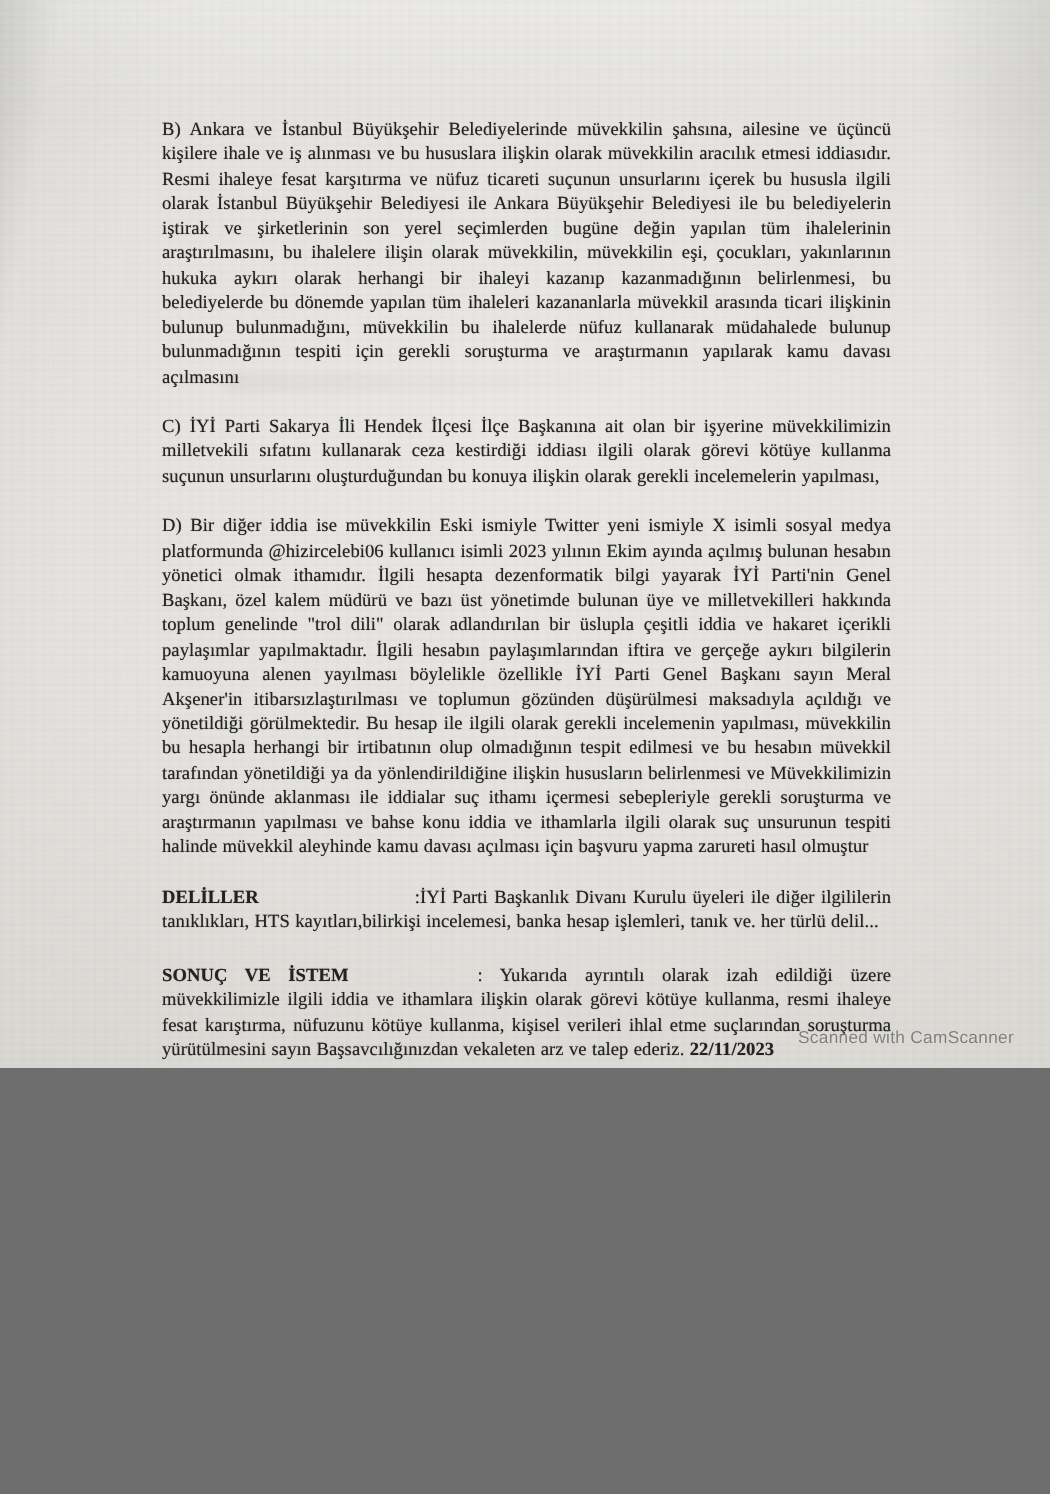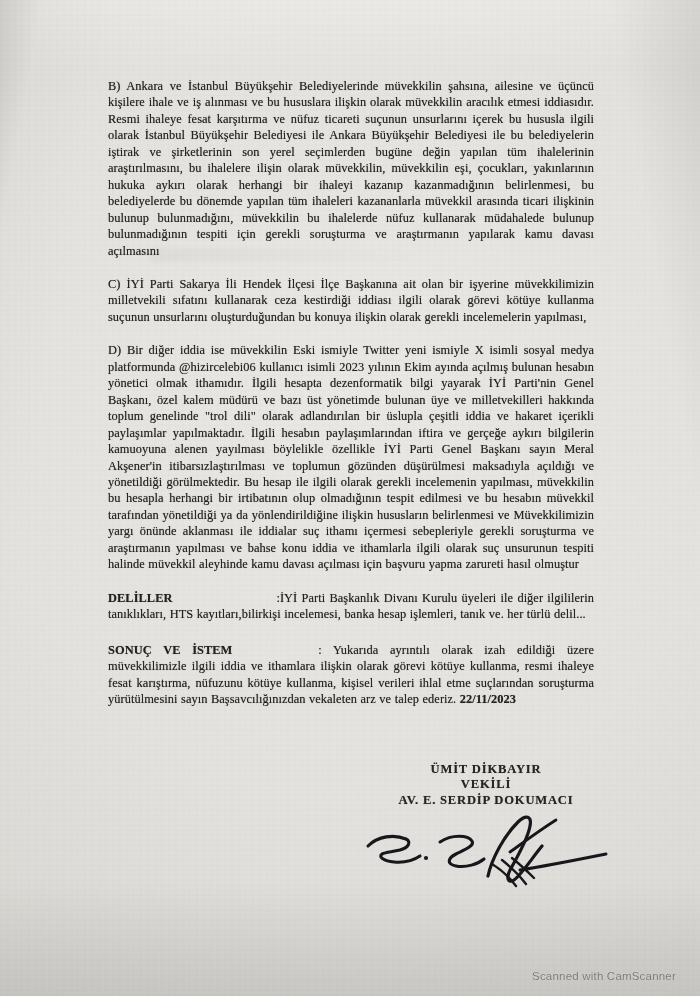--- a/index.html
+++ b/index.html
@@ -4,21 +4,21 @@
 <title>Scanned Legal Document</title>
 <style>
   html, body {
     margin: 0;
     padding: 0;
     background: #6e6e6e;
   }
   .page {
     position: relative;
     width: 700px;
-    height: 996px;
+    height: 712px;
     overflow: hidden;
     background:
       radial-gradient(ellipse 120% 90% at 52% 40%, #e9e8e4 0%, #e3e2de 45%, #d8d7d2 78%, #cfcec9 100%);
     font-family: "Liberation Serif", "DejaVu Serif", serif;
     color: #1d1d1d;
   }
   
   .page::before {
     content: "";
     position: absolute;

